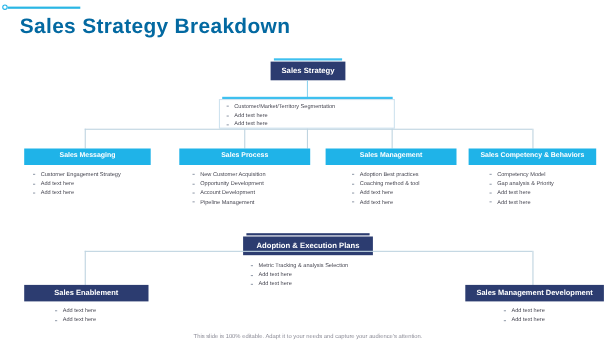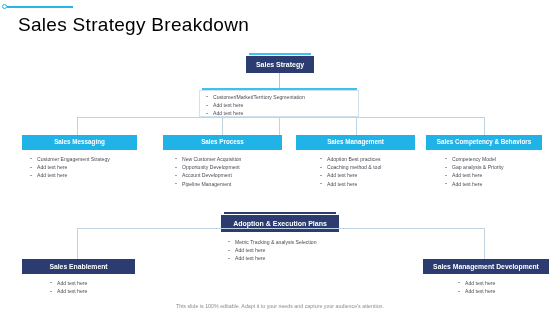--- a/index.html
+++ b/index.html
@@ -38,23 +38,23 @@
     height: 2px;
     background: #2ab6e4;
   }
 
   
   .page-title {
     position: absolute;
     left: 18px;
     top: 14px;
     font-size: 19px;
-    font-weight: normal;
+    font-weight: bold;
     letter-spacing: 0.3px;
-    color: #000000;
+    color: #0369a1;
     white-space: nowrap;
   }
 
   
   .conn {
     position: absolute;
     background: #bfd4e0;
   }
   .conn.cyan { background: #8fd4ef; }
   .conn.h { height: 1px; }

